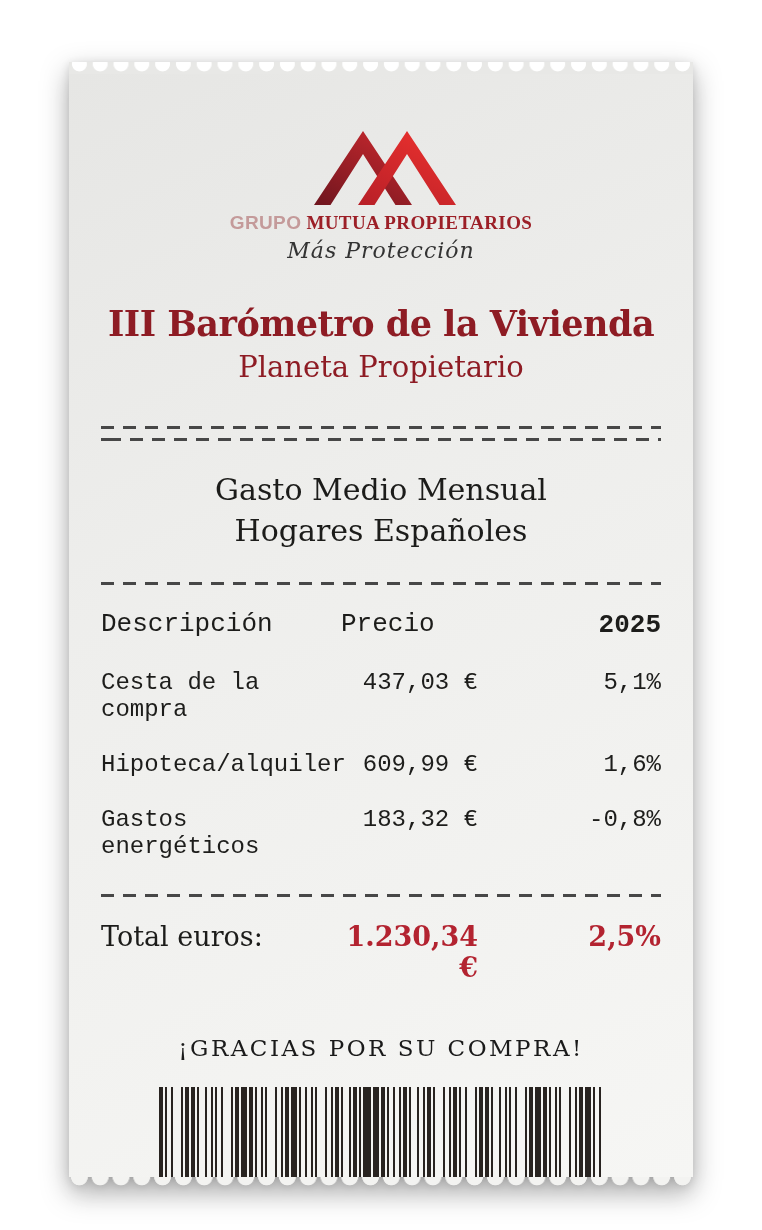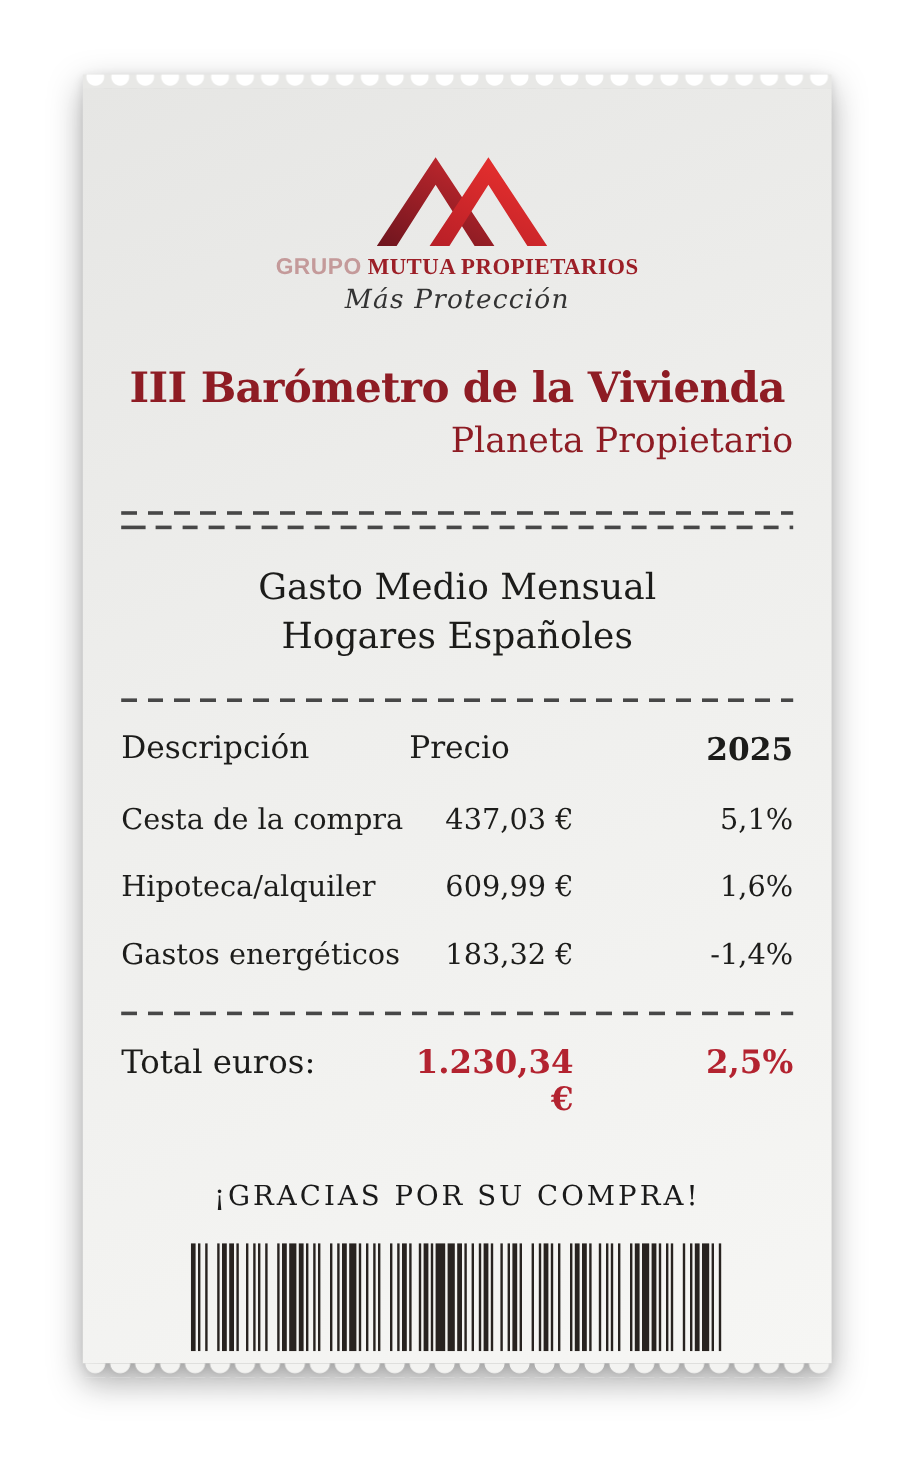--- a/index.html
+++ b/index.html
@@ -57,41 +57,40 @@
     font-size: 35px;
     font-weight: bold;
     color: #8e1c24;
     letter-spacing: -0.5px;
   }
   .report-subtitle {
     margin-top: 6px;
     font-size: 29px;
     font-weight: normal;
     color: #8e1c24;
-    text-align: right;
   }
   
   .dash {
     height: 3px;
     background: repeating-linear-gradient(90deg, #474747 0 13px, transparent 13px 22px);
   }
   .dash.offset { background-position: 7px 0; }
   .divider-double { margin-top: 42px; }
   .divider-double .dash + .dash { margin-top: 9px; }
   .divider-single-1 { margin-top: 30px; }
   .divider-single-2 { margin-top: 34px; }
   
   .section-title {
     margin-top: 28px;
     font-size: 30px;
     color: #1c1c1a;
     line-height: 1.38;
   }
   
-  .expense-table { margin-top: 24px; text-align: left; }
+  .expense-table { margin-top: 24px; text-align: left; font-family: Liberation Mono, monospace; }
   .t-grid {
     display: grid;
     grid-template-columns: 240px 137px auto;
     align-items: start;
   }
   .t-head { font-size: 26px; color: #1c1c1a; }
   .t-head .col-price { text-align: left; }
   .t-head .col-var { text-align: right; font-weight: bold; line-height: 1.25; }
   .t-row { margin-top: 28px; font-size: 24px; color: #1d1d1b; }
   .t-row:first-of-type { margin-top: 26px; }
@@ -177,21 +176,21 @@
         <div class="cell-var">5,1%</div>
       </div>
       <div class="t-grid t-row">
         <div class="cell-desc">Hipoteca/alquiler</div>
         <div class="cell-price">609,99 €</div>
         <div class="cell-var">1,6%</div>
       </div>
       <div class="t-grid t-row">
         <div class="cell-desc">Gastos energéticos</div>
         <div class="cell-price">183,32 €</div>
-        <div class="cell-var">-1,4%</div>
+        <div class="cell-var">-0,8%</div>
       </div>
     </div>
 
     <div class="dash divider-single-2"></div>
 
     <div class="t-grid total-row">
       <div class="total-label">Total euros:</div>
       <div class="total-price" style="color: rgb(179, 35, 48);">1.230,34 €</div>
       <div class="total-var" style="color: rgb(179, 35, 48);">2,5%</div>
     </div>

